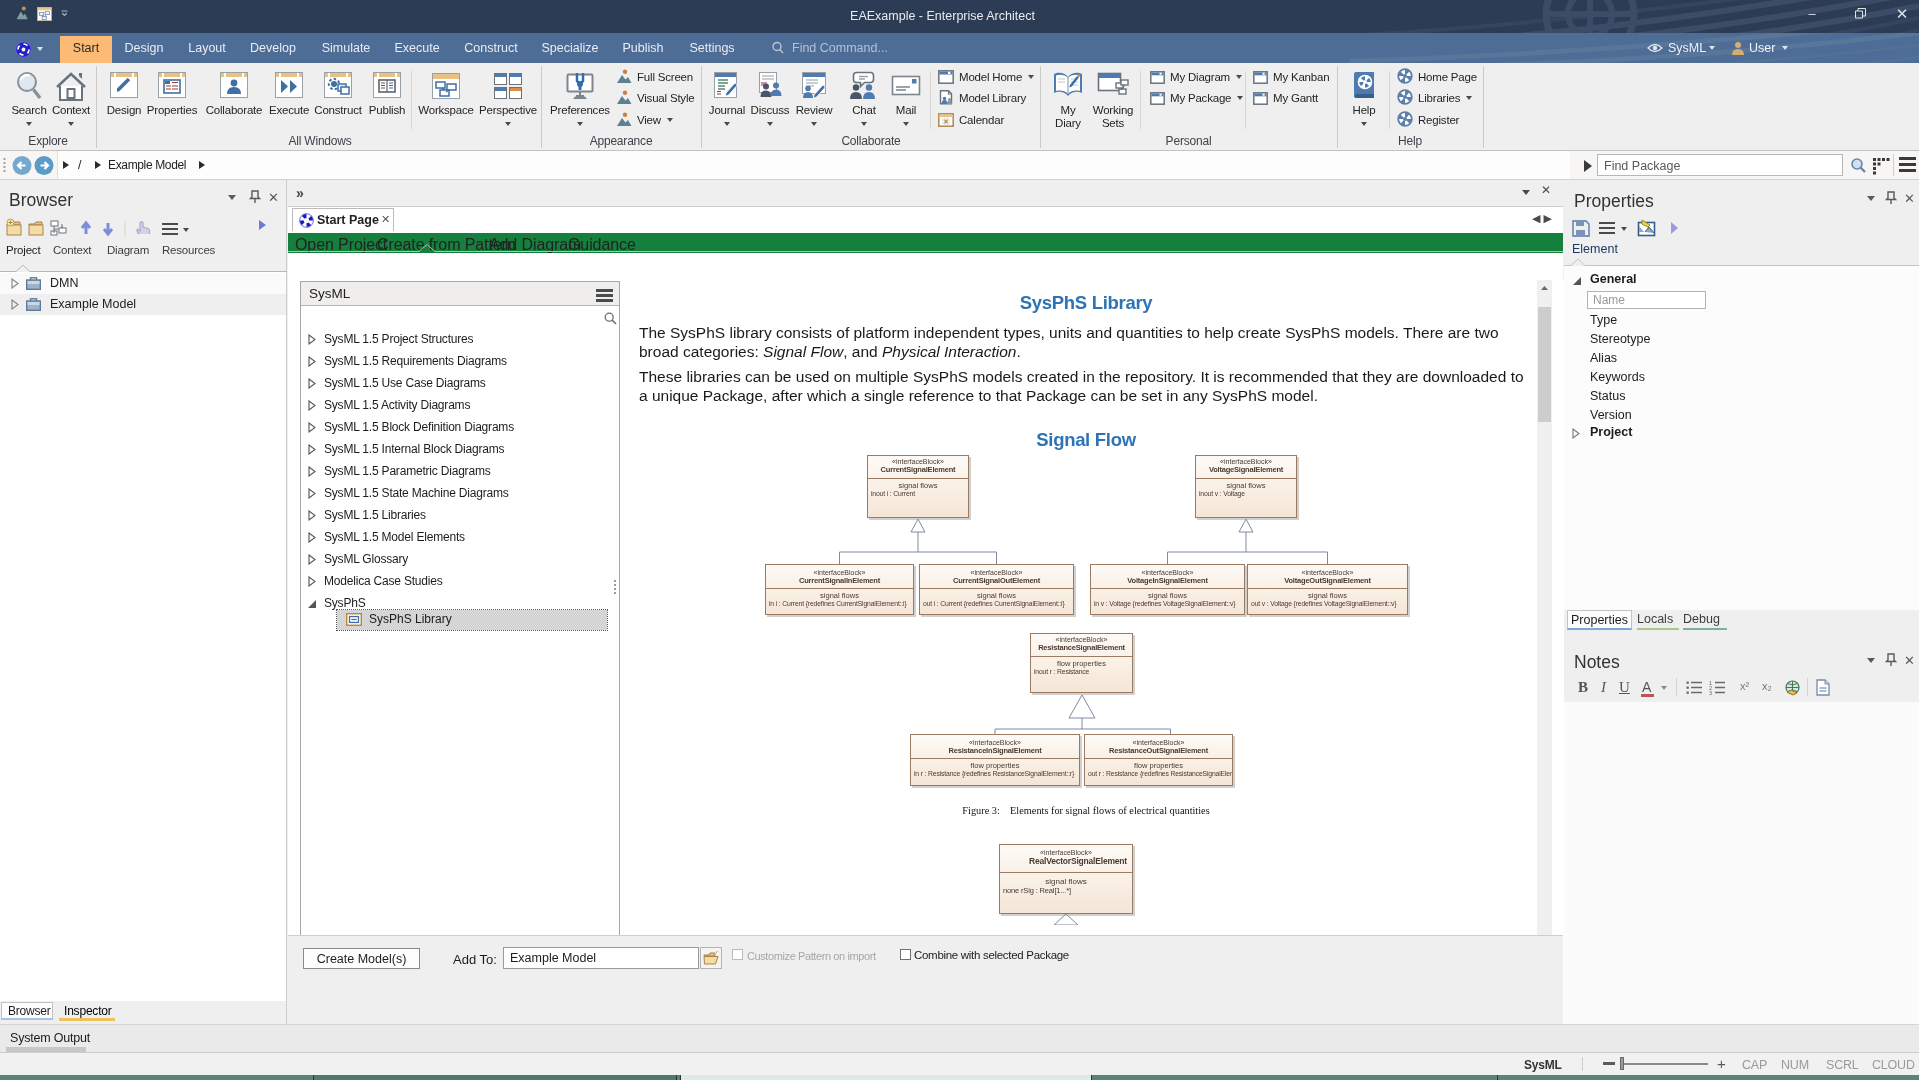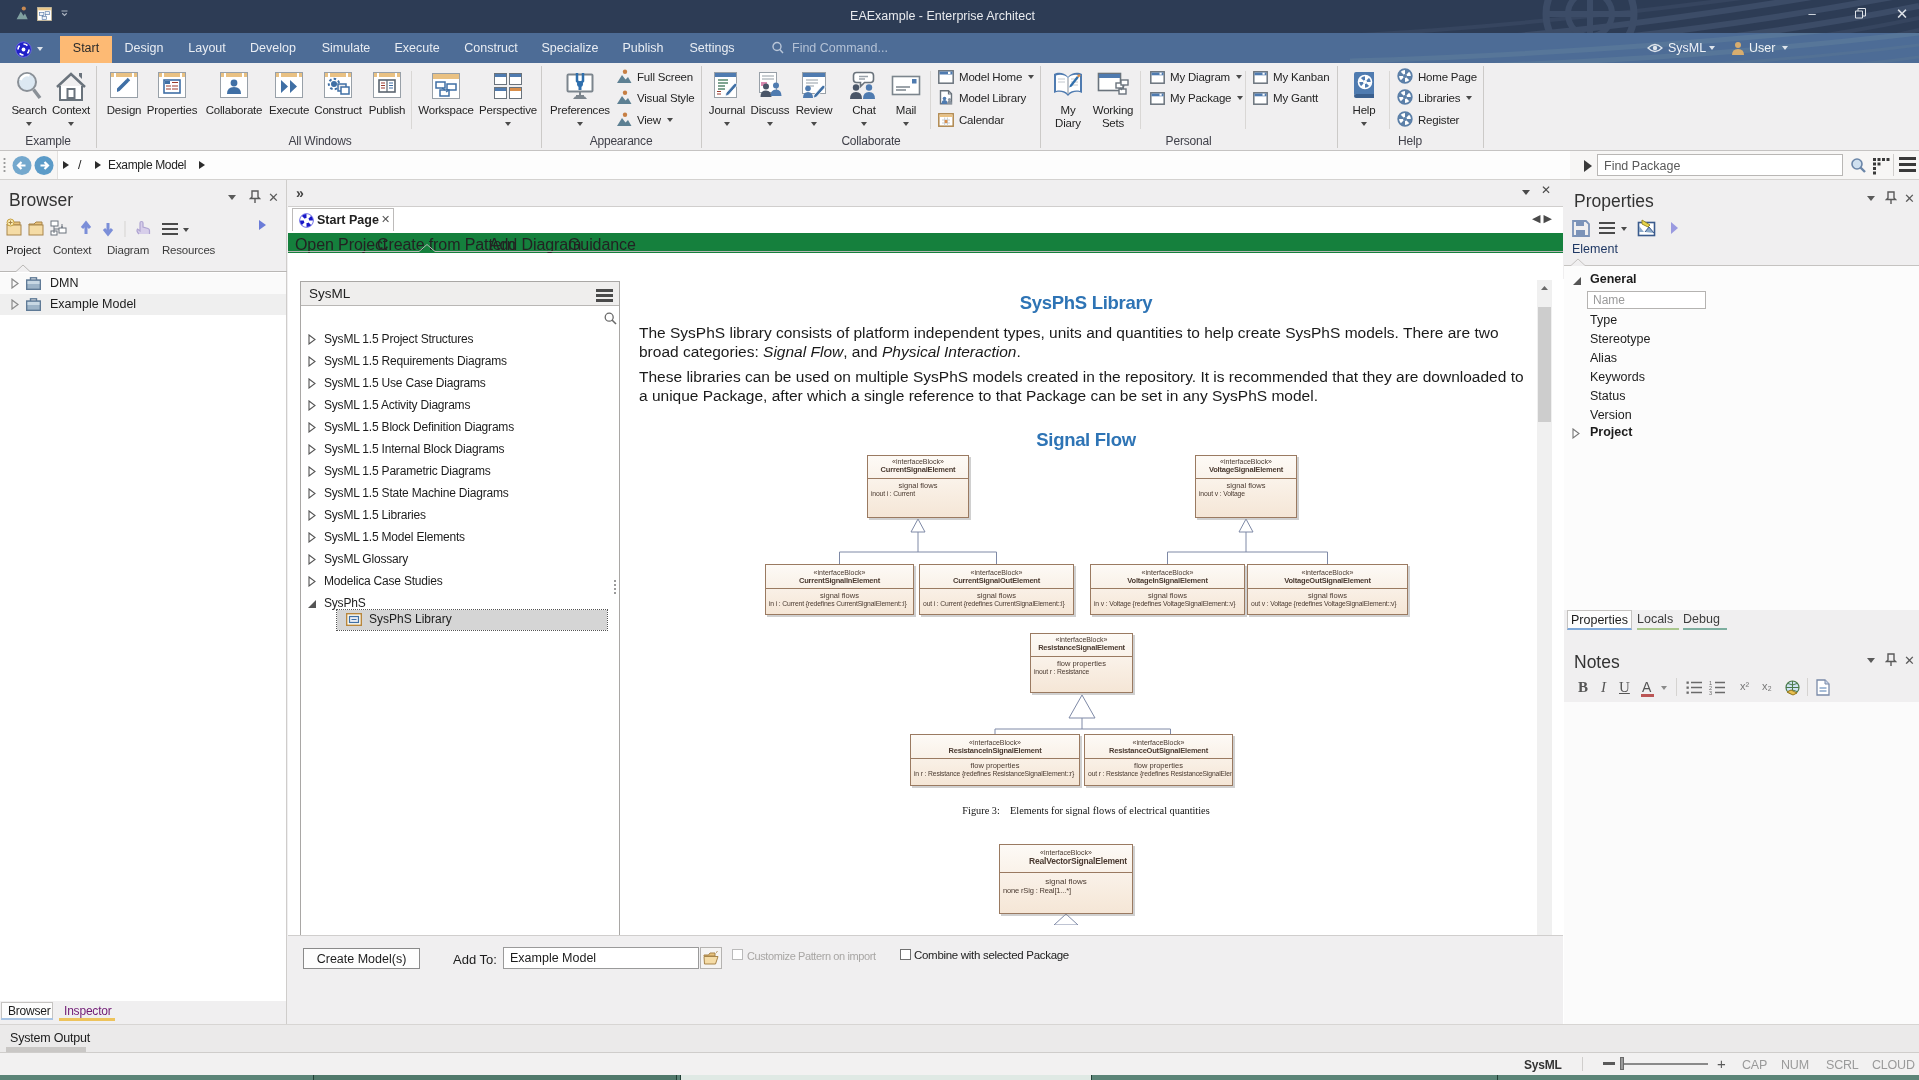--- a/index.html
+++ b/index.html
@@ -177,21 +177,21 @@
     <div class="gsep" style="left:541px"></div>
     <div class="gsep" style="left:701px"></div>
     <div class="gsep" style="left:1040px"></div>
     <div class="gsep" style="left:1337px"></div>
     <div class="gsep" style="left:1483px"></div>
     <div class="ssep" style="left:411px"></div>
     <div class="ssep" style="left:930px"></div>
     <div class="ssep" style="left:1140px"></div>
     <div class="ssep" style="left:1245px"></div>
     <div class="ssep" style="left:1389px"></div>
-    <div class="glabel" style="left:8px;width:80px;">Example</div>
+    <div class="glabel" style="left:8px;width:80px;">Explore</div>
     <div class="glabel" style="left:110px;width:420px;">All Windows</div>
     <div class="glabel" style="left:551px;width:140px;">Appearance</div>
     <div class="glabel" style="left:711px;width:320px;">Collaborate</div>
     <div class="glabel" style="left:1050px;width:277px;">Personal</div>
     <div class="glabel" style="left:1347px;width:126px;">Help</div>
 
     <div class="bigbtn" style="left:7px;width:44px;">
       <svg class="ic" width="30" height="32" viewBox="0 0 30 32">
         <circle cx="13" cy="11" r="9" fill="#dce8f2" stroke="#8a9097" stroke-width="2"></circle>
         <path d="M6.5,9 a7,7 0 0 1 9,-4.5" stroke="#fff" stroke-width="2.5" fill="none"></path>
@@ -648,21 +648,21 @@
           <rect x="1.5" y="4" width="12" height="3" fill="#c8d8e4"></rect>
         </svg>
       <div class="abs" style="left:50px;top:4px;font-size:12.5px;color:#1c1c1c;">DMN</div>
       <div class="abs" style="left:50px;top:25px;font-size:12.5px;color:#1c1c1c;">Example Model</div>
     </div>
 
     <div class="abs" style="left:0;top:821px;width:286px;height:23px;background:#f0eff0;">
       <div class="abs" style="left:1px;top:1px;width:52px;height:18px;background:#fdfdfd;border:1px solid #c5c3c1;border-bottom:none;"></div>
       <div class="abs" style="left:1px;top:17px;width:52px;height:2px;background:#a8c4e4;"></div>
       <div class="abs" style="left:8px;top:3px;font-size:12px;letter-spacing:-0.2px;color:#1c1c1c;">Browser</div>
-      <div class="abs" style="left:64px;top:3px;font-size:12px;letter-spacing:-0.2px;color:#701a75;">Inspector</div>
+      <div class="abs" style="left:64px;top:3px;font-size:12px;letter-spacing:-0.2px;color:#000000;">Inspector</div>
       <div class="abs" style="left:59px;top:17px;width:56px;height:3px;background:#edc35c;"></div>
     </div>
   </div>
   <div id="center">
     <div id="ctabstrip">
       <div class="abs" style="left:8px;top:5px;font-size:14px;color:#444;font-weight:bold;">»</div>
       <div class="abs" style="left:1234px;top:10px;width:0;height:0;border-left:4px solid transparent;border-right:4px solid transparent;border-top:5px solid #4a4a4a;"></div>
       <div class="abs" style="left:1253px;top:3px;font-size:12px;color:#4a4a4a;">✕</div>
     </div>
     <div id="starttab">

